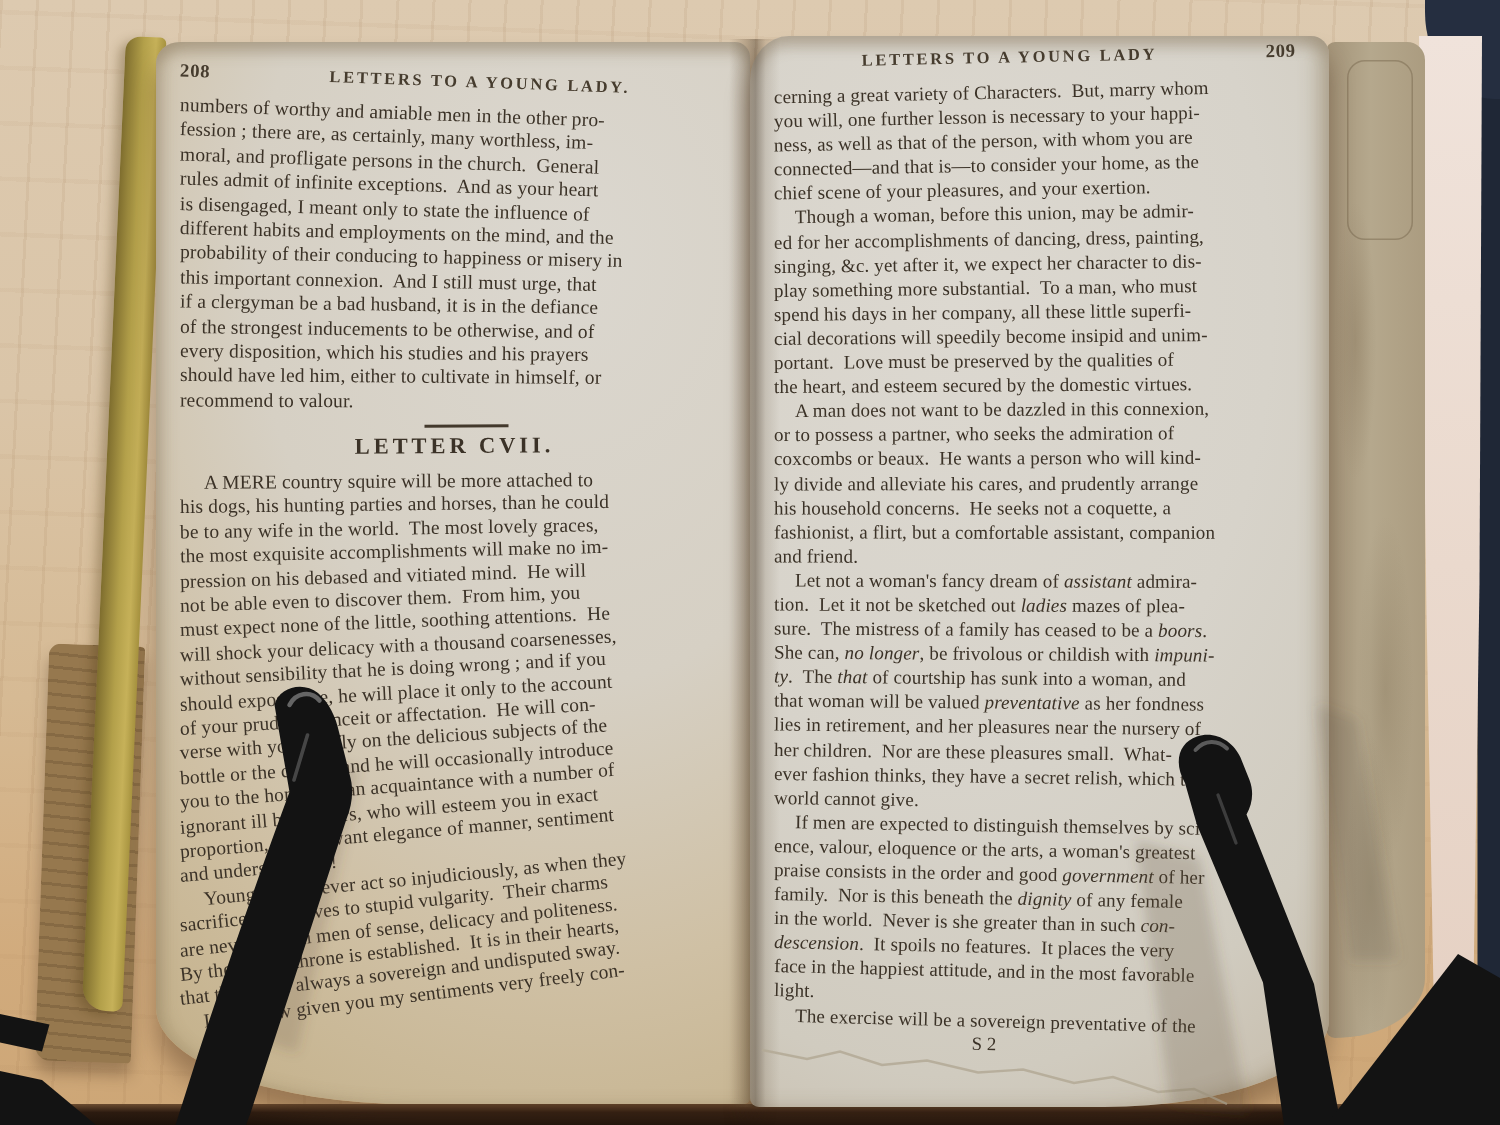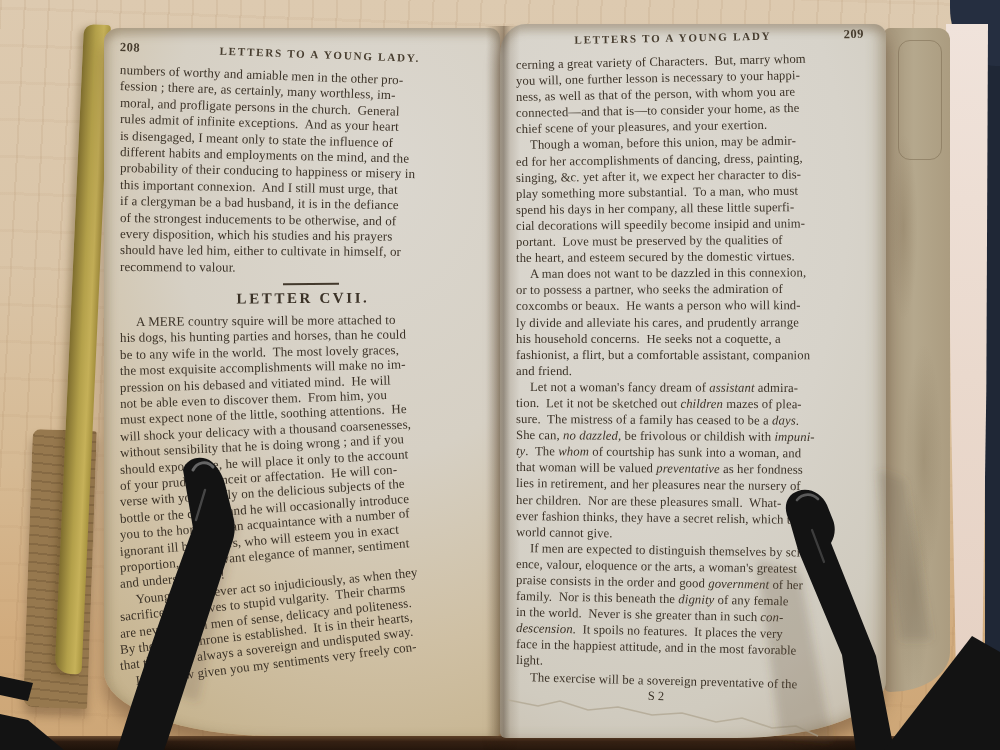--- a/index.html
+++ b/index.html
@@ -169,24 +169,24 @@
           <div class="tline" style="padding-left: 0px; transform: rotate(-0.458deg);"><span class="tspan">portant.  Love must be preserved by the qualities of</span></div>
           <div class="tline" style="padding-left: 0px; transform: rotate(-0.386deg);"><span class="tspan">the heart, and esteem secured by the domestic virtues.</span></div>
           <div class="tline" style="padding-left: 14px; transform: rotate(-0.314deg);"><span class="tspan">A man does not want to be dazzled in this connexion,</span></div>
           <div class="tline" style="padding-left: 0px; transform: rotate(-0.242deg);"><span class="tspan">or to possess a partner, who seeks the admiration of</span></div>
           <div class="tline" style="padding-left: 0px; transform: rotate(-0.17deg);"><span class="tspan">coxcombs or beaux.  He wants a person who will kind-</span></div>
           <div class="tline" style="padding-left: 0px; transform: rotate(-0.098deg);"><span class="tspan">ly divide and alleviate his cares, and prudently arrange</span></div>
           <div class="tline" style="padding-left: 0px; transform: rotate(-0.026deg);"><span class="tspan">his household concerns.  He seeks not a coquette, a</span></div>
           <div class="tline" style="padding-left: 0px; transform: rotate(0.0459999deg);"><span class="tspan">fashionist, a flirt, but a comfortable assistant, companion</span></div>
           <div class="tline" style="padding-left: 0px; transform: rotate(0.118deg);"><span class="tspan">and friend.</span></div>
           <div class="tline" style="padding-left: 14px; transform: rotate(0.19deg);"><span class="tspan">Let not a woman's fancy dream of <i>assistant</i> admira-</span></div>
-          <div class="tline" style="padding-left: 0px; transform: rotate(0.262deg);"><span class="tspan">tion.  Let it not be sketched out <i>children</i> mazes of plea-</span></div>
-          <div class="tline" style="padding-left: 0px; transform: rotate(0.334deg);"><span class="tspan">sure.  The mistress of a family has ceased to be a <i>days</i>.</span></div>
-          <div class="tline" style="padding-left: 0px; transform: rotate(0.406deg);"><span class="tspan">She can, <i>no dazzled</i>, be frivolous or childish with <i>impuni-</i></span></div>
-          <div class="tline" style="padding-left: 0px; transform: rotate(0.478deg);"><span class="tspan"><i>ty</i>.  The <i>whom</i> of courtship has sunk into a woman, and</span></div>
+          <div class="tline" style="padding-left: 0px; transform: rotate(0.262deg);"><span class="tspan">tion.  Let it not be sketched out <i>ladies</i> mazes of plea-</span></div>
+          <div class="tline" style="padding-left: 0px; transform: rotate(0.334deg);"><span class="tspan">sure.  The mistress of a family has ceased to be a <i>boors</i>.</span></div>
+          <div class="tline" style="padding-left: 0px; transform: rotate(0.406deg);"><span class="tspan">She can, <i>no longer</i>, be frivolous or childish with <i>impuni-</i></span></div>
+          <div class="tline" style="padding-left: 0px; transform: rotate(0.478deg);"><span class="tspan"><i>ty</i>.  The <i>that</i> of courtship has sunk into a woman, and</span></div>
           <div class="tline" style="padding-left: 0px; transform: rotate(0.55deg);"><span class="tspan">that woman will be valued <i>preventative</i> as her fondness</span></div>
           <div class="tline" style="padding-left: 0px; transform: rotate(0.622deg);"><span class="tspan">lies in retirement, and her pleasures near the nursery of</span></div>
           <div class="tline" style="padding-left: 0px; transform: rotate(0.694deg);"><span class="tspan">her children.  Nor are these pleasures small.  What-</span></div>
           <div class="tline" style="padding-left: 0px; transform: rotate(0.766deg);"><span class="tspan">ever fashion thinks, they have a secret relish, which the</span></div>
           <div class="tline" style="padding-left: 0px; transform: rotate(0.838deg);"><span class="tspan">world cannot give.</span></div>
           <div class="tline" style="padding-left: 14px; transform: rotate(0.91deg);"><span class="tspan">If men are expected to distinguish themselves by sci-</span></div>
           <div class="tline" style="padding-left: 0px; transform: rotate(0.982deg);"><span class="tspan">ence, valour, eloquence or the arts, a woman's greatest</span></div>
           <div class="tline" style="padding-left: 0px; transform: rotate(1.054deg);"><span class="tspan">praise consists in the order and good <i>government</i> of her</span></div>
           <div class="tline" style="padding-left: 0px; transform: rotate(1.126deg);"><span class="tspan">family.  Nor is this beneath the <i>dignity</i> of any female</span></div>
           <div class="tline" style="padding-left: 0px; transform: rotate(1.198deg);"><span class="tspan">in the world.  Never is she greater than in such <i>con-</i></span></div>

